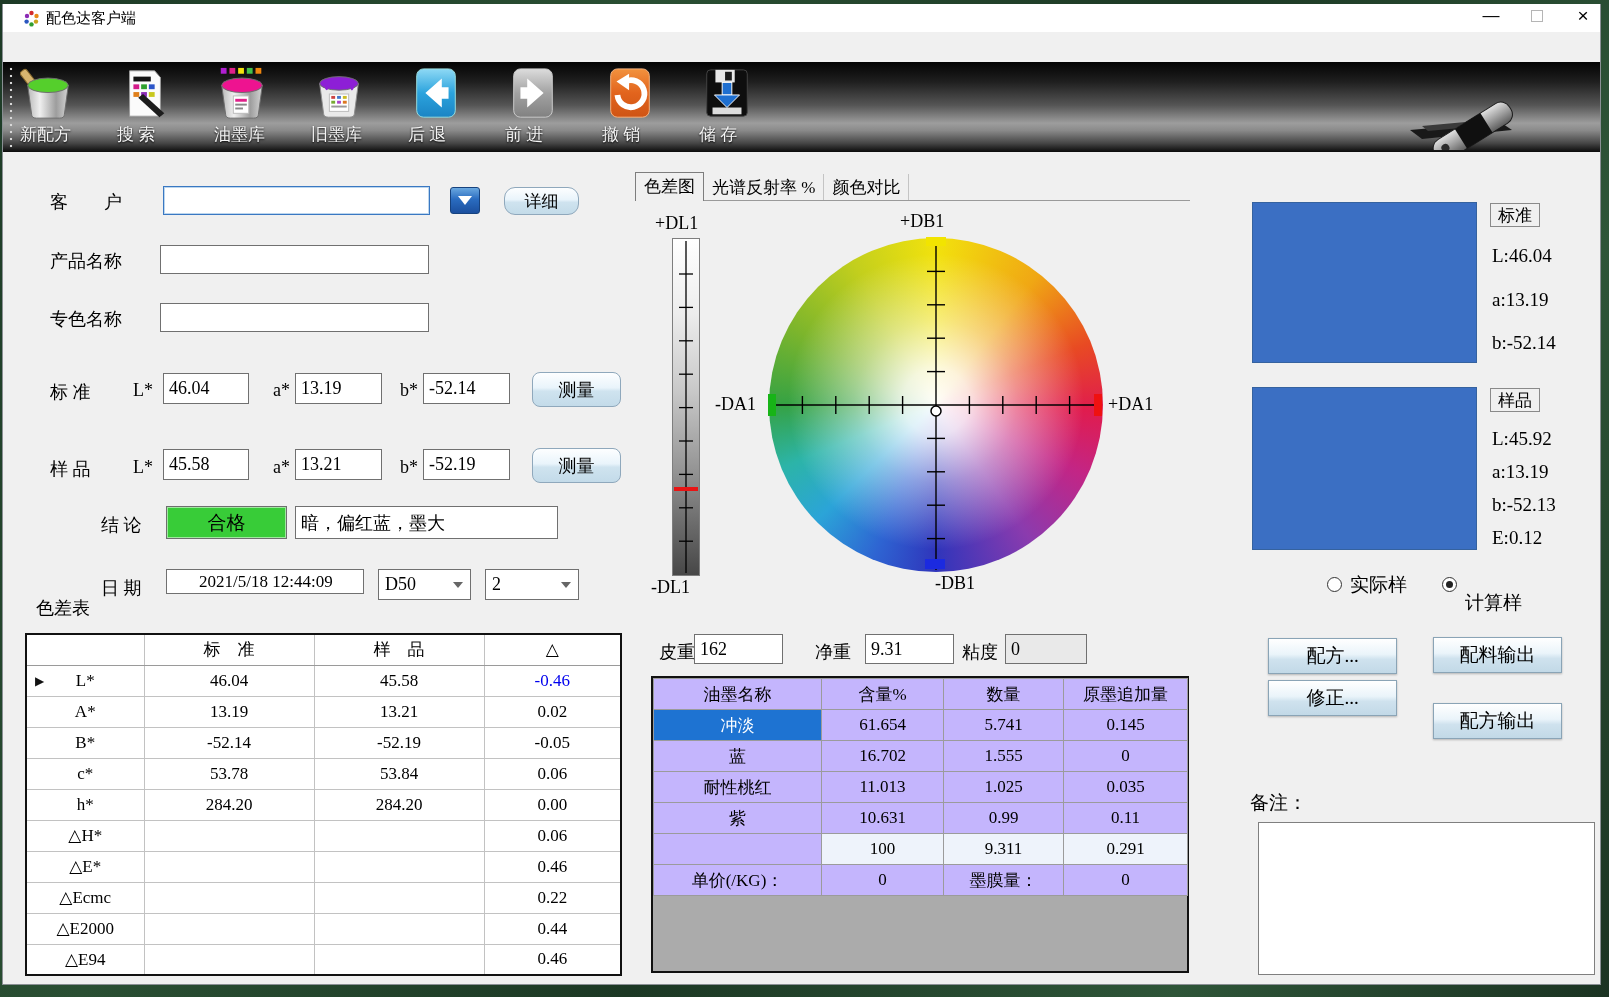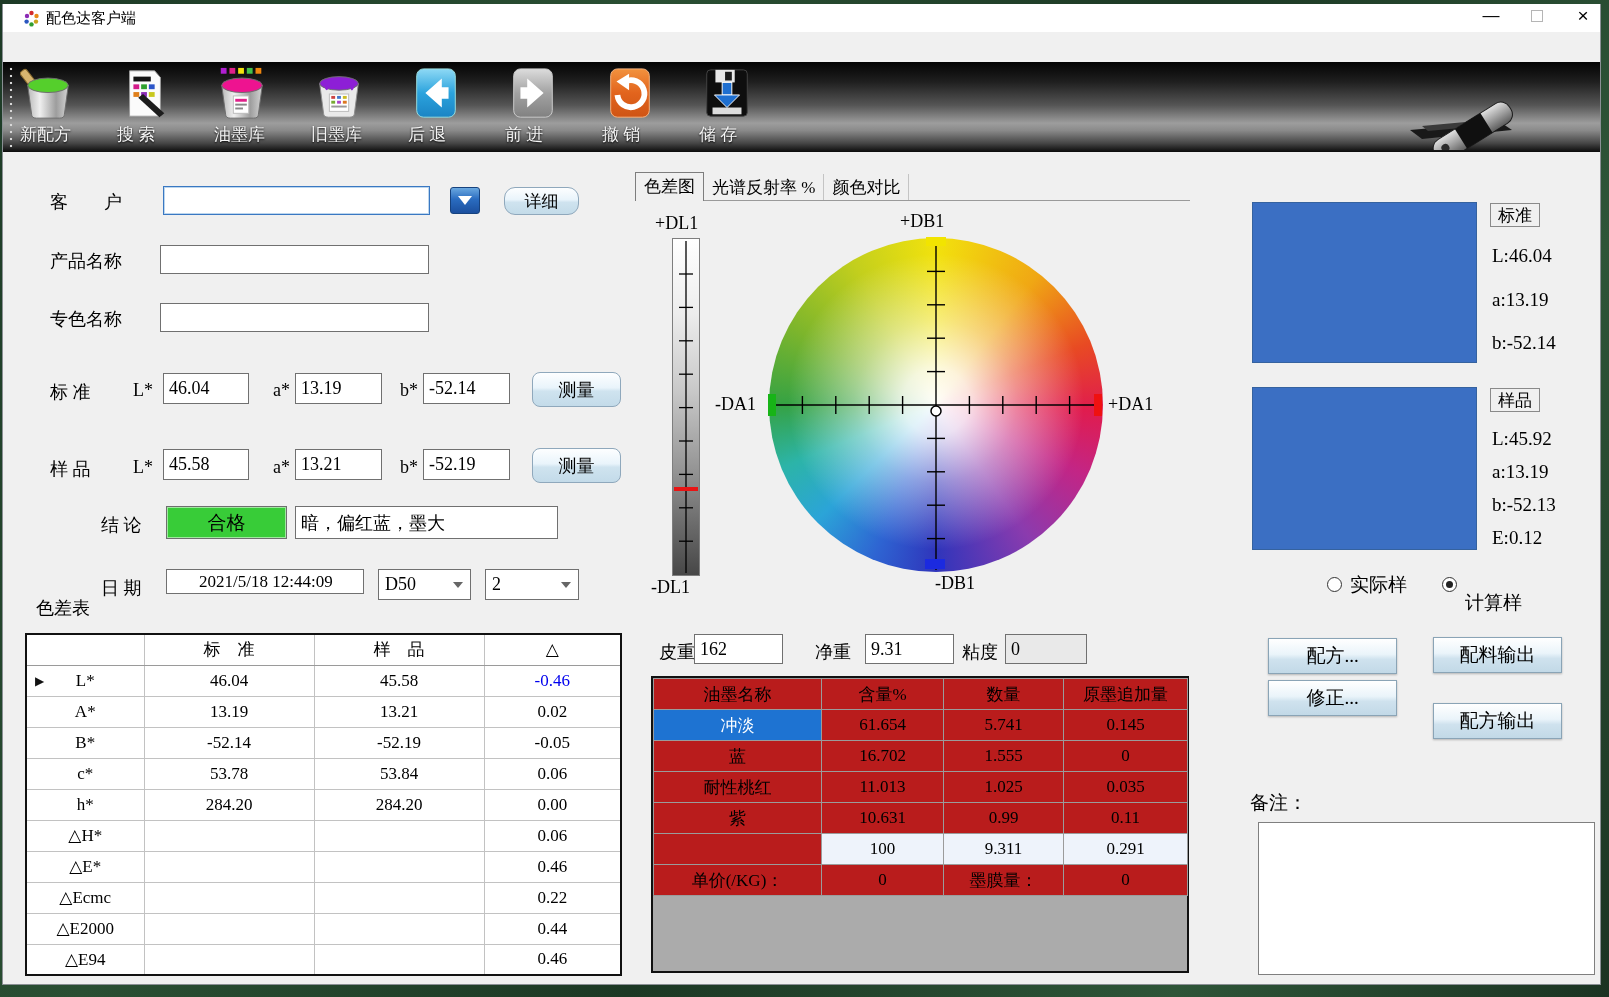--- a/index.html
+++ b/index.html
@@ -72,21 +72,21 @@
       radial-gradient(circle at 50% 49%, rgba(255,255,255,.97) 0%, rgba(255,255,255,.85) 14%, rgba(255,255,255,.45) 34%, rgba(255,255,255,0) 62%),
       conic-gradient(from 0deg,
         #f2e20d 0deg, #f0a714 38deg, #e84a23 68deg, #e01c4e 92deg, #c32585 115deg,
         #8b3bae 145deg, #2f35bb 180deg, #2e64d2 202deg, #2ba4d8 226deg, #2cb4a8 248deg,
         #35a244 270deg, #7cb52c 298deg, #c3cf1d 330deg, #f2e20d 360deg); }
   #wheelpanel svg.overlay { position:absolute; left:0; top:0; }
   .wlabel { position:absolute; font-size:18px; white-space:nowrap; }
   
   #inkwrap { position:absolute; left:651px; top:676px; width:538px; height:297px; border:2px solid #111;
     background:#ababab; }
-  #inktable { border-collapse:collapse; table-layout:fixed; width:534px; background:#b91c1c;padding-left:20px; }
+  #inktable { border-collapse:collapse; table-layout:fixed; width:534px; background:#c4b5fd;padding-left:20px; }
   #inktable td { border:1px solid #9b9b9b; font-size:17px; text-align:center; height:31px; padding:0; }
   #inktable td.sel { background:#1e73d2; color:#fff; }
   #inktable tr.total td.num { background:#eef3fb; }
   
   .swatch { position:absolute; width:225px; border:1px solid #35629f; }
   .chip { position:absolute; width:50px; height:24px; background:#f0f0f0; border:1px solid #8a8a8a;
     font-size:17px; display:flex; align-items:center; justify-content:center; }
   .labval { position:absolute; font-size:19px; white-space:nowrap; }
   .radio { position:absolute; width:15px; height:15px; border:1px solid #333; border-radius:50%; background:#fff; }
   .radio.checked::after { content:''; position:absolute; left:3px; top:3px; width:7px; height:7px;

